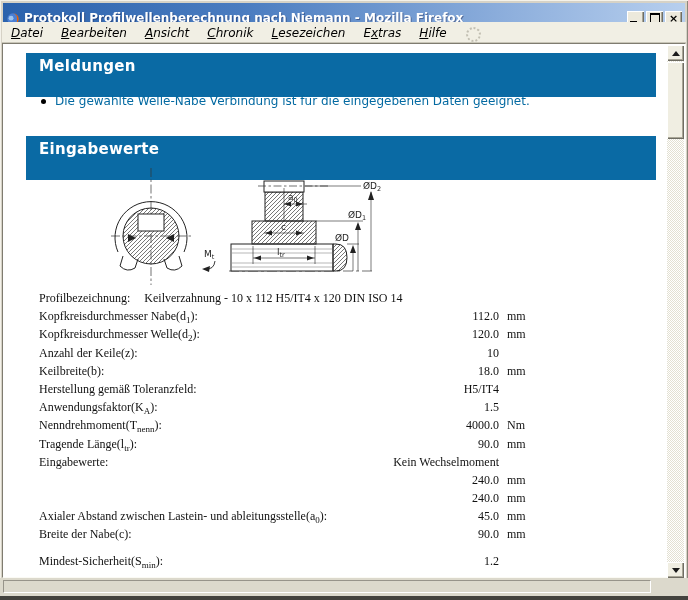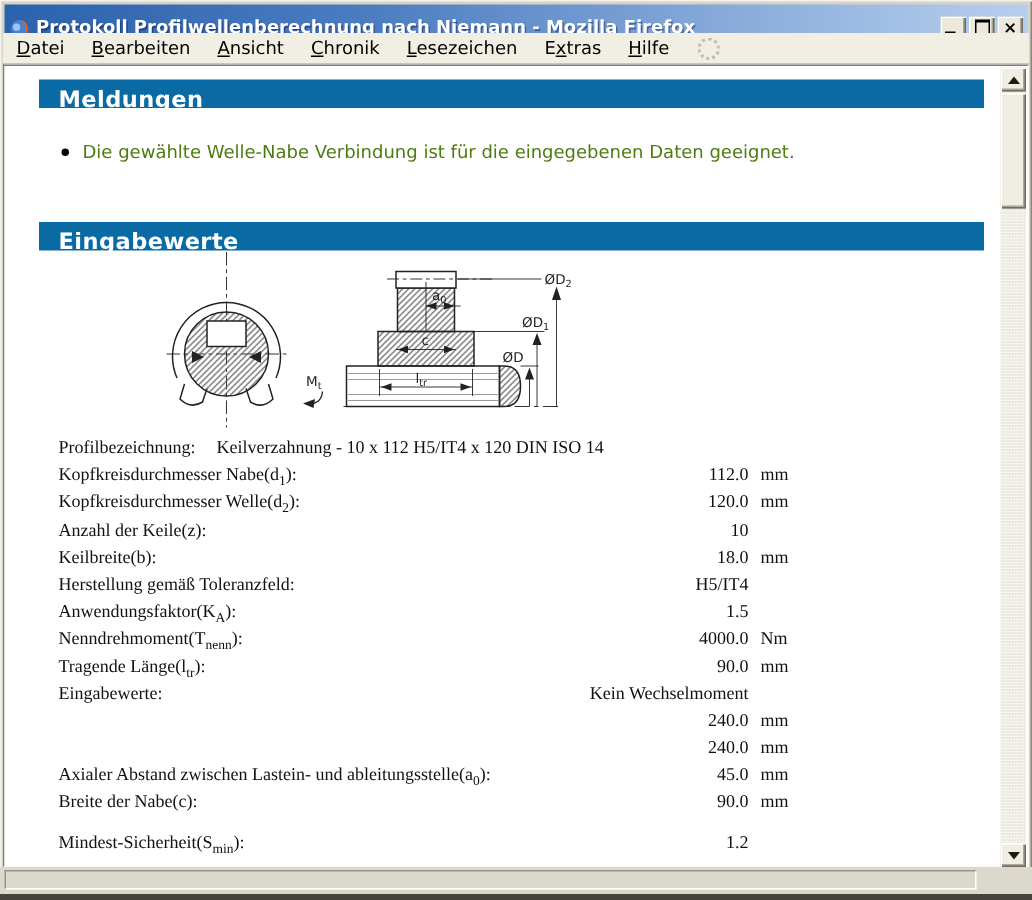--- a/index.html
+++ b/index.html
@@ -15,35 +15,35 @@
          text-shadow:1px 1px 0 rgba(0,0,40,.35);flex:1 1 auto;overflow:hidden;}
   .winbtns{display:flex;gap:2px;flex:0 0 auto;margin-left:4px;}
   .wbtn{width:17px;height:15px;background:#ece9dc;position:relative;
         box-shadow:inset 1px 1px 0 #fff, inset -1px -1px 0 #6f6d63, inset -2px -2px 0 #a9a697;
         display:flex;align-items:center;justify-content:center;}
   .g-min{position:absolute;left:3px;bottom:3px;width:7px;height:2px;background:#000;}
   .g-max{width:8px;height:7px;border:1px solid #000;border-top-width:2px;}
   .g-close{font:bold 11px "DejaVu Sans",sans-serif;color:#000;line-height:13px;}
   
   .menubar{position:absolute;left:2px;top:22px;right:2px;height:20px;background:#f1efe4;
-           display:flex;align-items:center;border-bottom:1px solid #c9c6b8;}
+           display:flex;align-items:flex-end;border-bottom:1px solid #c9c6b8;font-style:italic;}
   .menu-items{display:flex;}
   .menu-item{font-size:12px;color:#000;padding:2px 9px;white-space:nowrap;cursor:default;}
   .menu-item .key{text-decoration:underline;}
   .throbber{width:11px;height:11px;border:2px dotted #c2bfb2;border-radius:50%;margin-left:10px;}
   
   .frame{position:absolute;left:2px;top:43px;width:684px;height:535px;
          border:1px solid;border-color:#7f7c70 #fbfaf4 #fbfaf4 #7f7c70;background:#fff;box-sizing:border-box;}
   .page{position:absolute;left:0;top:0;width:665px;height:533px;background:#fff;overflow:hidden;}
-  .sect-bar{position:absolute;left:23px;width:630px;height:19px;background:#0a6aa4;color:#fff;
+  .sect-bar{position:absolute;left:23px;width:630px;height:44px;background:#0a6aa4;color:#fff;
             font-size:15px;font-weight:bold;line-height:27px;padding-left:13px;box-sizing:border-box;
             letter-spacing:.3px;}
   #bar-meldungen{top:9px;}
-  #bar-eingabe{top:104px;}
-  .bullet-row{position:absolute;left:38px;top:50px;font-size:12px;color:#4d7c0f;display:flex;align-items:center;}
+  #bar-eingabe{top:92px;}
+  .bullet-row{position:absolute;left:38px;top:50px;font-size:12px;color:#0369a1;display:flex;align-items:center;}
   .dot{width:5px;height:5px;background:#000;border-radius:50%;margin-right:9px;flex:0 0 auto;}
   .diagram{position:absolute;left:98px;top:120px;}
   
   .table{position:absolute;left:36px;top:245px;width:565px;font-size:12px;color:#111;}
   .row{position:relative;height:18.2px;line-height:18.2px;white-space:nowrap;font-family:Liberation Serif, serif;}
   .row sub{font-size:9px;line-height:0;}
   .val{position:absolute;left:280px;width:180px;text-align:right;}
   .unit{position:absolute;left:468px;}
   .pv{margin-left:14px;}
   .minrow{margin-top:8px;}

